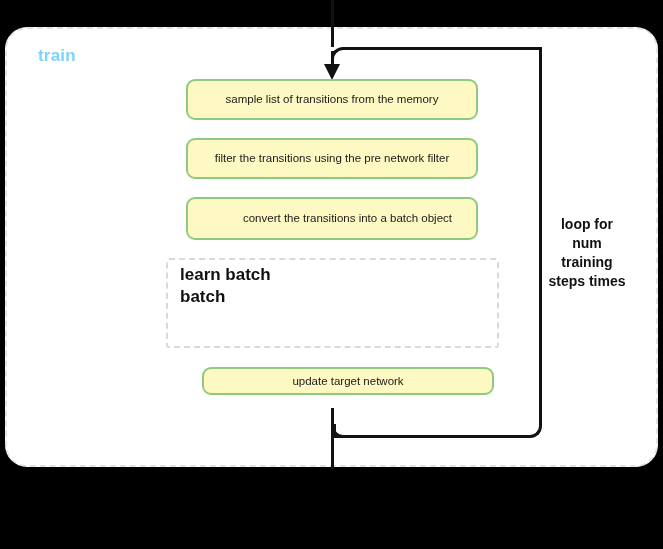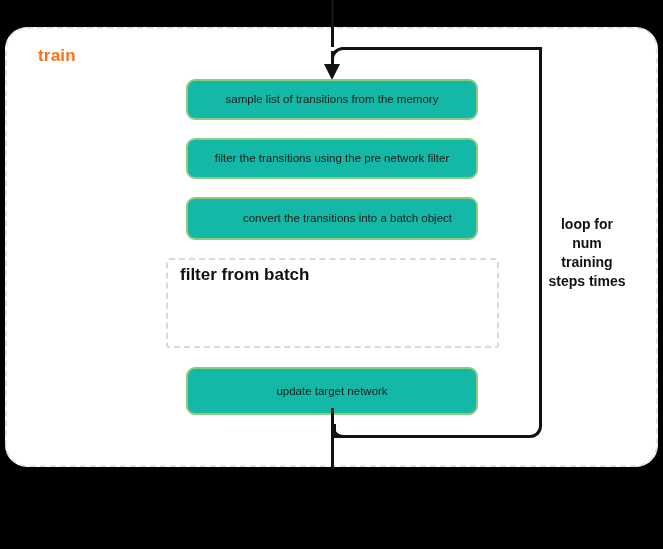--- a/index.html
+++ b/index.html
@@ -28,50 +28,50 @@
     border: 2px dashed #e3e3e3;
     border-radius: 22px;
   }
 
   .group-title {
     position: absolute;
     left: 38px;
     top: 46px;
     font-size: 17px;
     font-weight: bold;
-    color: #f97316;
+    color: #7dd3fc;
     letter-spacing: 0.2px;
     white-space: nowrap;
   }
 
   
   .step-box {
     position: absolute;
     left: 186px;
     width: 292px;
     box-sizing: border-box;
-    background: #14b8a6;
+    background: #fef9c3;
     border: 2.5px solid #8fcb7f;
     border-radius: 9px;
     display: flex;
     align-items: center;
     justify-content: center;
     text-align: center;
   }
   .step-label {
     font-size: 11.5px;
     color: #1a1a1a;
     line-height: 1.25;
     padding: 0 10px;
   }
 
   .step-1 { top: 79px;  height: 41px; }
   .step-2 { top: 138px; height: 41px; }
   .step-3 { top: 197px; height: 43px; padding-left: 31px; }
-  .step-4 { top: 367px; height: 48px; }
+  .step-4 { top: 367px; height: 28px; margin-left: 16px; }
 
   
   .subgroup-box {
     position: absolute;
     left: 166px;
     top: 258px;
     width: 333px;
     height: 90px;
     box-sizing: border-box;
     background: #ffffff;
@@ -254,21 +254,21 @@
 
   <div class="step-box step-2">
     <span class="step-label">filter the transitions using the pre network filter</span>
   </div>
 
   <div class="step-box step-3">
     <span class="step-label">convert the transitions into a batch object</span>
   </div>
 
   <div class="subgroup-box"></div>
-  <div class="subgroup-title">filter from batch</div>
+  <div class="subgroup-title">learn batch batch</div>
 
   <div class="step-box step-4">
     <span class="step-label">update target network</span>
   </div>
 
   <div class="conn exit-line"></div>
   <div class="exit-elbow"></div>
   <div class="exit-elbow-cover"></div>
 
 </div>

